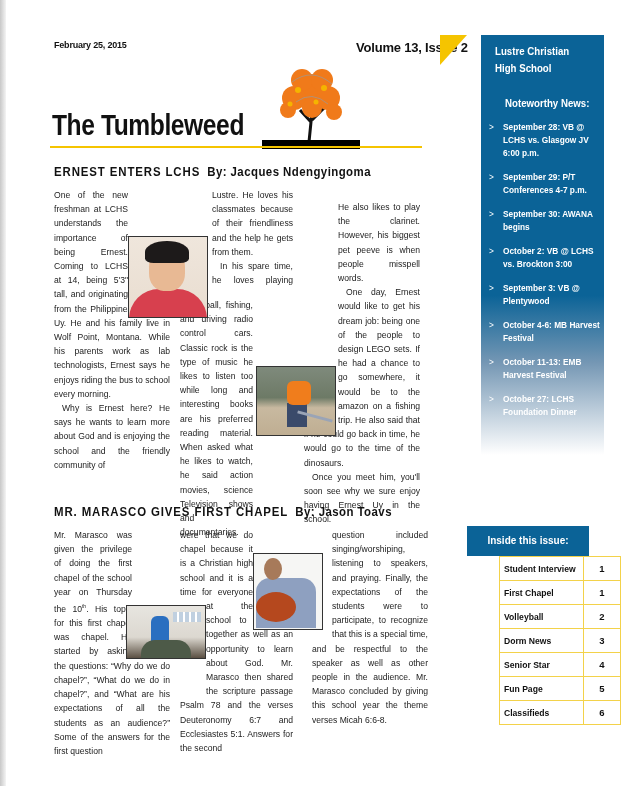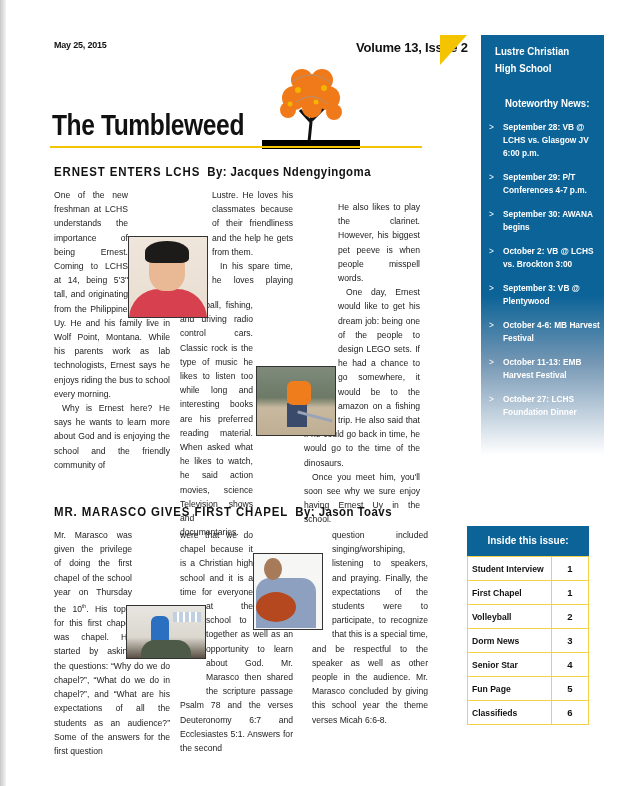--- a/index.html
+++ b/index.html
@@ -55,30 +55,30 @@
     color:#fff;
   }
   .sidebar .school { position:absolute; left:14px; top:8px; width:105px; font-size:11px; font-weight:bold; line-height:17px; transform:scaleX(0.88); transform-origin:left top; }
   .sidebar .news-title { position:absolute; left:24px; top:62px; font-size:11px; font-weight:bold; transform:scaleX(0.88); transform-origin:left top; }
   .news-list { position:absolute; left:8px; top:86px; width:112px; margin:0; padding:0; list-style:none; }
   .news-list li { position:relative; padding-left:14px; font-size:8.3px; font-weight:bold; line-height:13px; margin-bottom:11px; }
   .news-list .chev { position:absolute; left:0; top:0; font-weight:normal; }
 
   .toc { position:absolute; left:467px; top:526px; width:122px;border-radius:13px; }
   .toc-header { background:#0b6397; color:#fff; font-size:10px; font-weight:bold; text-align:center; height:30px; line-height:30px; }
-  .toc table { border-collapse:collapse; width:122px; }
+  .toc table { border-collapse:collapse; width:122px;margin-left:32px; }
   .toc td { border:1px solid #f3d24a; font-size:8.6px; font-weight:bold; height:23px; padding:0 4px; }
   .toc td.num { width:28px; text-align:center; font-size:9.5px; }
 </style>
 </head>
 <body>
 
 <div class="page-shadow"></div>
 
-<div class="date">May 25, 2015</div>
+<div class="date">February 25, 2015</div>
 <div class="volume">Volume 13, Issue 2</div>
 <div class="masthead-title">The Tumbleweed</div>
 <svg class="tree" viewBox="0 0 98 88">
   <path d="M47 80 L50 50 L44 36 M50 50 L58 34 M49 60 L38 48 M50 58 L62 46" stroke="#111" stroke-width="3" fill="none"></path>
   <g fill="#f07a1a">
     <circle cx="49" cy="30" r="18"></circle>
       <circle cx="32" cy="36" r="12"></circle>
       <circle cx="66" cy="36" r="12"></circle>
     <circle cx="40" cy="18" r="11"></circle>
       <circle cx="60" cy="18" r="11"></circle>

